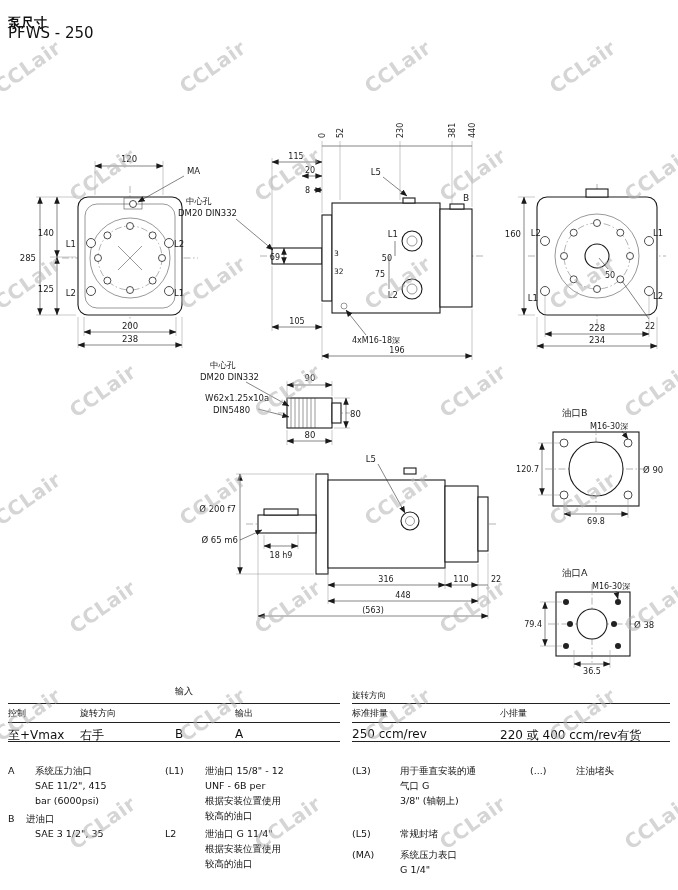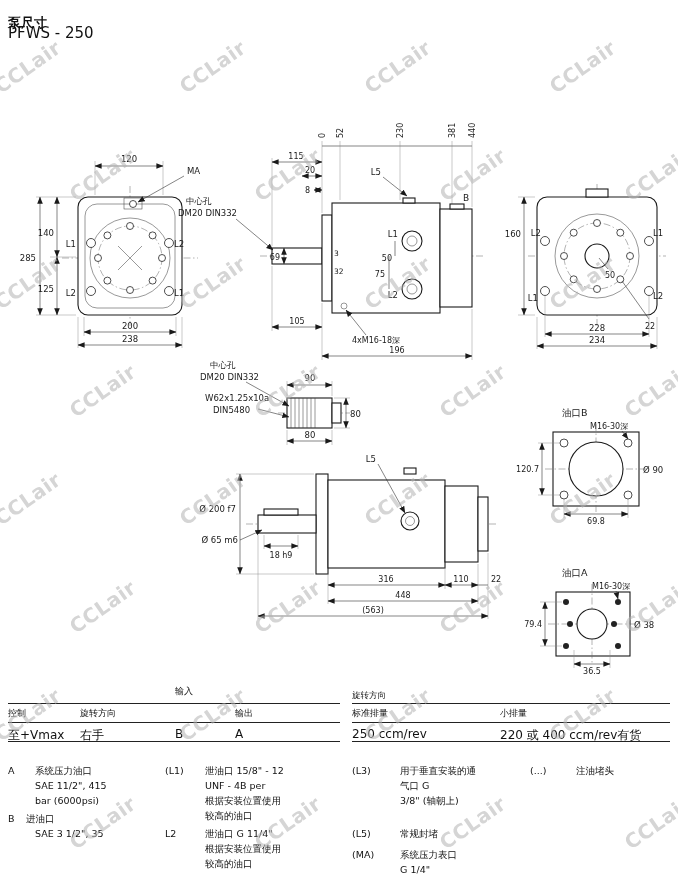--- a/index.html
+++ b/index.html
@@ -350,21 +350,21 @@
     <span class="lg-line" style="left:35px;top:765px">系统压力油口</span>
     <span class="lg-line" style="left:35px;top:780px">SAE 11/2", 415</span>
     <span class="lg-line" style="left:35px;top:795px">bar (6000psi)</span>
     <span class="lg-label" style="left:8px;top:813px">B</span>
     <span class="lg-line" style="left:26px;top:813px">进油口</span>
     <span class="lg-line" style="left:35px;top:828px">SAE 3 1/2", 35</span>
     <span class="lg-line" style="left:35px;top:888px">bar (500psi)</span>
 
     <span class="lg-label" style="left:165px;top:765px">(L1)</span>
     <span class="lg-line" style="left:205px;top:765px">泄油口  15/8" - 12</span>
-    <span class="lg-line" style="left:205px;top:780px">UNF - 4B per</span>
+    <span class="lg-line" style="left:205px;top:780px">UNF - 6B per</span>
     <span class="lg-line" style="left:205px;top:795px">根据安装位置使用</span>
     <span class="lg-line" style="left:205px;top:810px">较高的油口</span>
     <span class="lg-label" style="left:165px;top:828px">L2</span>
     <span class="lg-line" style="left:205px;top:828px">泄油口 G 11/4"</span>
     <span class="lg-line" style="left:205px;top:843px">根据安装位置使用</span>
     <span class="lg-line" style="left:205px;top:858px">较高的油口</span>
 
     <span class="lg-label" style="left:352px;top:765px">(L3)</span>
     <span class="lg-line" style="left:400px;top:765px">用于垂直安装的通</span>
     <span class="lg-line" style="left:400px;top:780px">气口 G</span>

